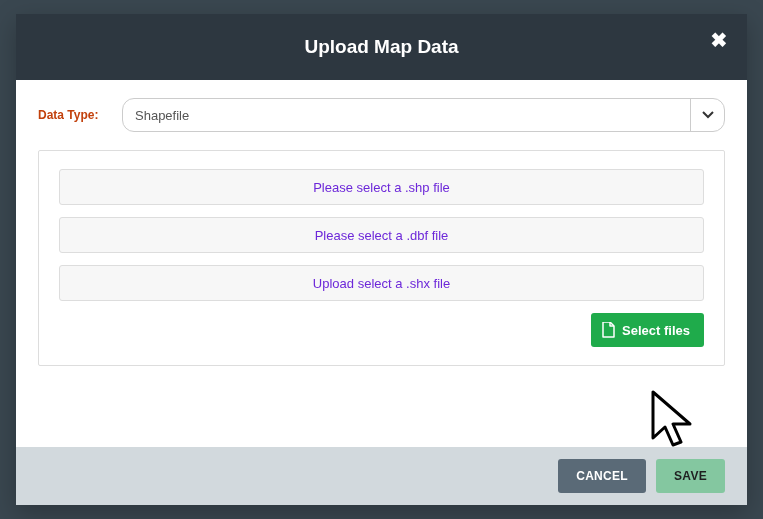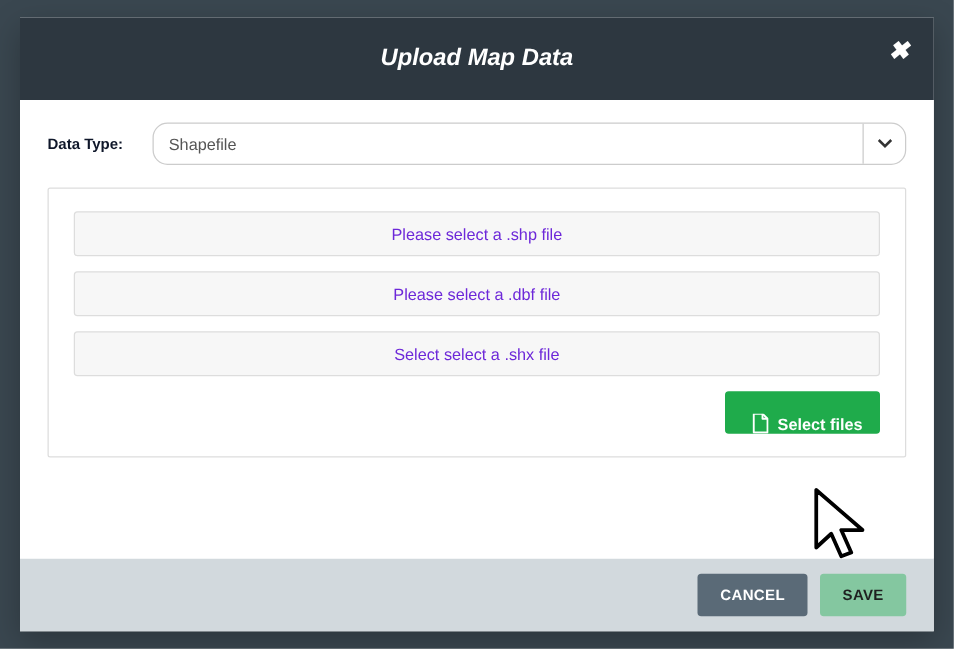--- a/index.html
+++ b/index.html
@@ -23,21 +23,20 @@
     flex-direction: column;
   }
   .modal-header {
     background: #2d3740;
     color: #fff;
     height: 66px;
     display: flex;
     align-items: center;
     justify-content: center;
     position: relative;
-    font-style: italic;
   }
   .modal-title {
     font-weight: 700;
     font-size: 19px;
   }
   .close-btn {
     position: absolute;
     right: 16px;
     top: 14px;
     width: 24px; height: 24px;
@@ -56,21 +55,21 @@
   }
   .row-type {
     display: flex;
     align-items: center;
     gap: 14px;
     margin-bottom: 18px;
   }
   .label {
     font-size: 12px;
     font-weight: 700;
-    color: #0f172a;
+    color: #c2410c;
     white-space: nowrap;
     width: 70px;
   }
   .select {
     flex: 1;
     height: 34px;
     border: 1px solid #ccc;
     border-radius: 12px;
     display: flex;
     align-items: center;
@@ -111,27 +110,27 @@
   .select-files-row {
     display: flex;
     justify-content: flex-end;
     margin-top: 6px;
   }
   .btn-select-files {
     background: #1fab4b;
     color: #fff;
     border: none;
     height: 34px;
-    padding: 0 14px 0 21px;
+    padding: 0 14px 0 10px;
     font-size: 13px;
     font-weight: 700;
     border-radius: 3px;
     cursor: pointer;
     display: flex;
-    align-items: flex-end;
+    align-items: center;
     gap: 7px;
   }
   .btn-select-files svg { display: block; }
   .modal-footer {
     background: #d2d9dd;
     height: 58px;
     display: flex;
     align-items: center;
     justify-content: flex-end;
     gap: 10px;
@@ -186,21 +185,21 @@
     </div>
 
     <div class="panel">
       <div class="file-slot">
           <span>Please select a .shp file</span>
         </div>
       <div class="file-slot">
           <span>Please select a .dbf file</span>
         </div>
       <div class="file-slot">
-          <span>Select select a .shx file</span>
+          <span>Upload select a .shx file</span>
         </div>
 
       <div class="select-files-row">
         <button class="btn-select-files">
           <span>
             <svg width="14" height="16" viewBox="0 0 14 16">
               <path d="M2 0 H9 L13 4 V15 H2 Z" fill="none" stroke="#fff" stroke-width="1.5" stroke-linejoin="round"></path>
               <path d="M9 0 V4 H13" fill="none" stroke="#fff" stroke-width="1.5" stroke-linejoin="round"></path>
             </svg>
           </span>

